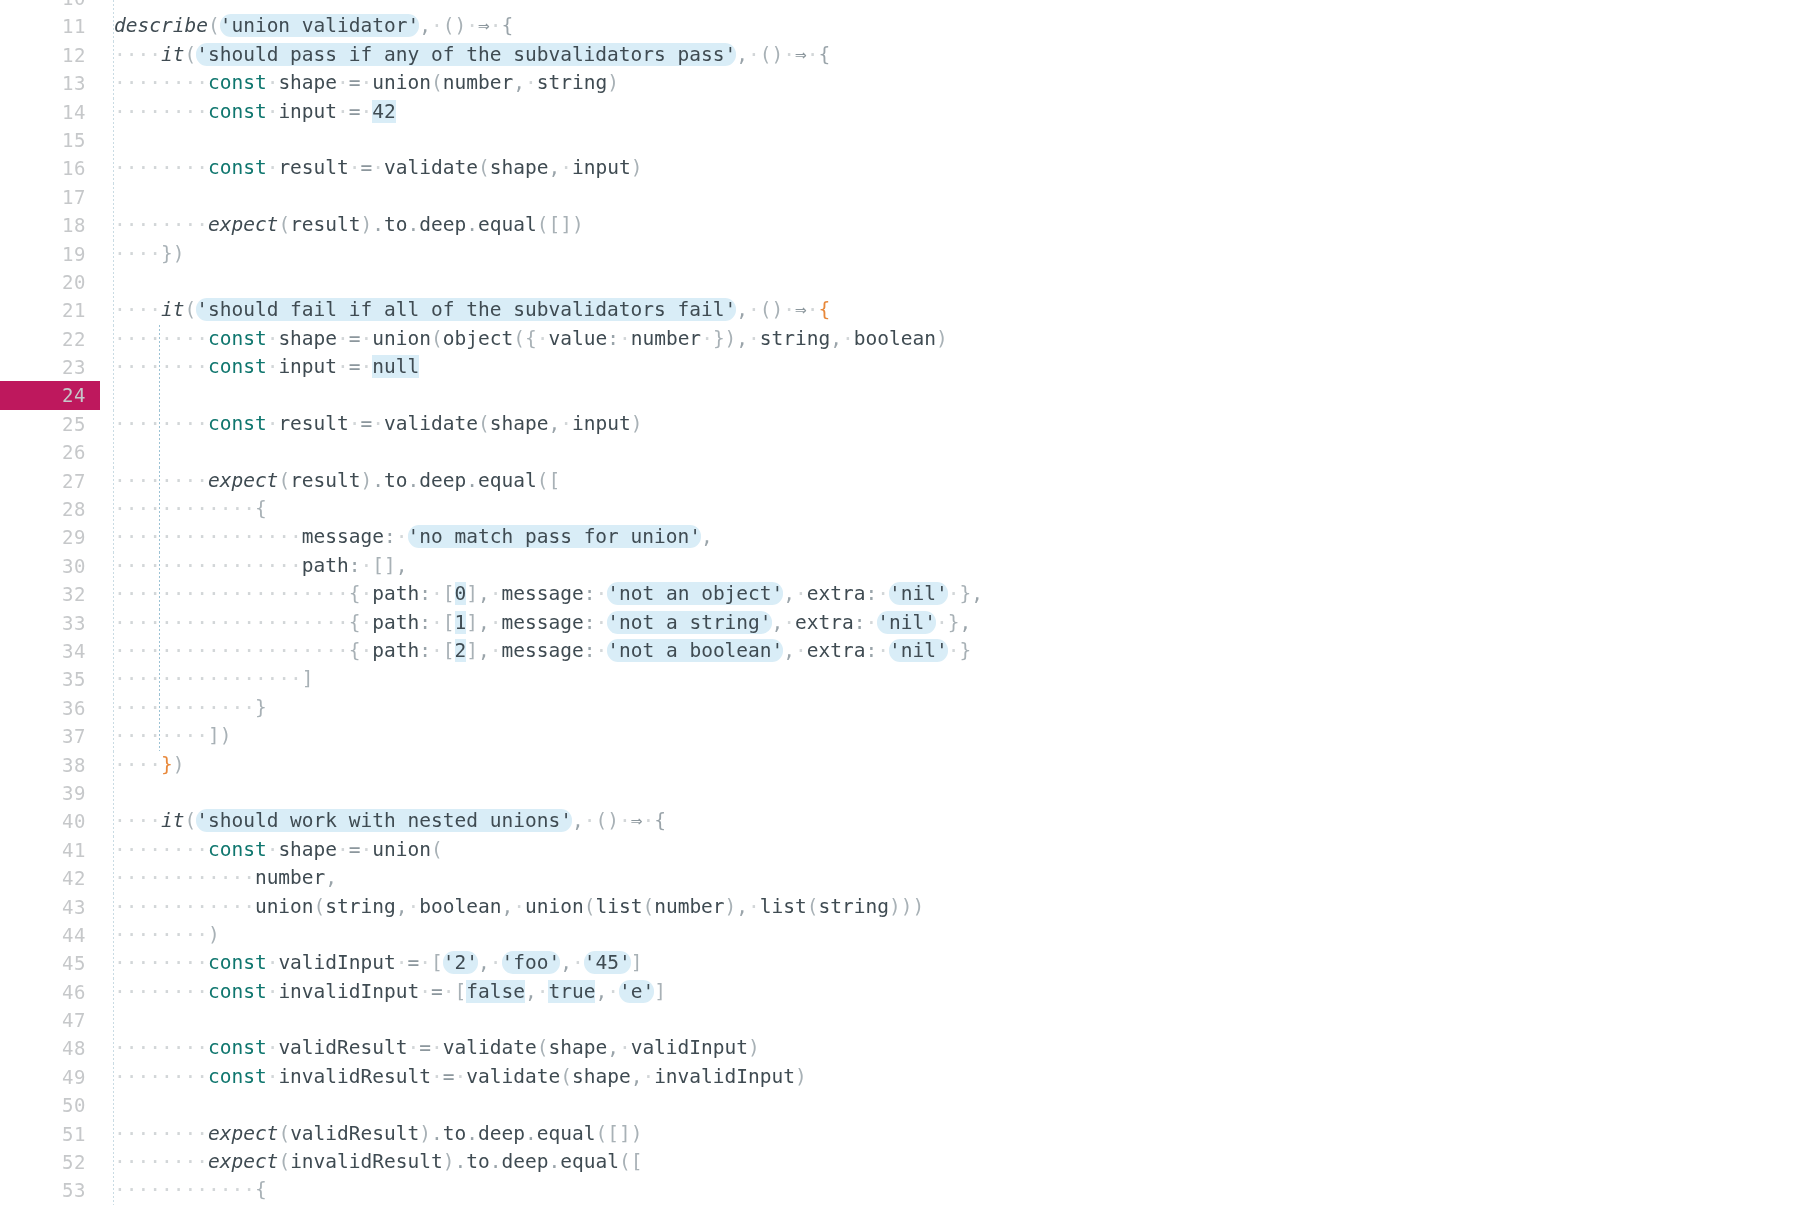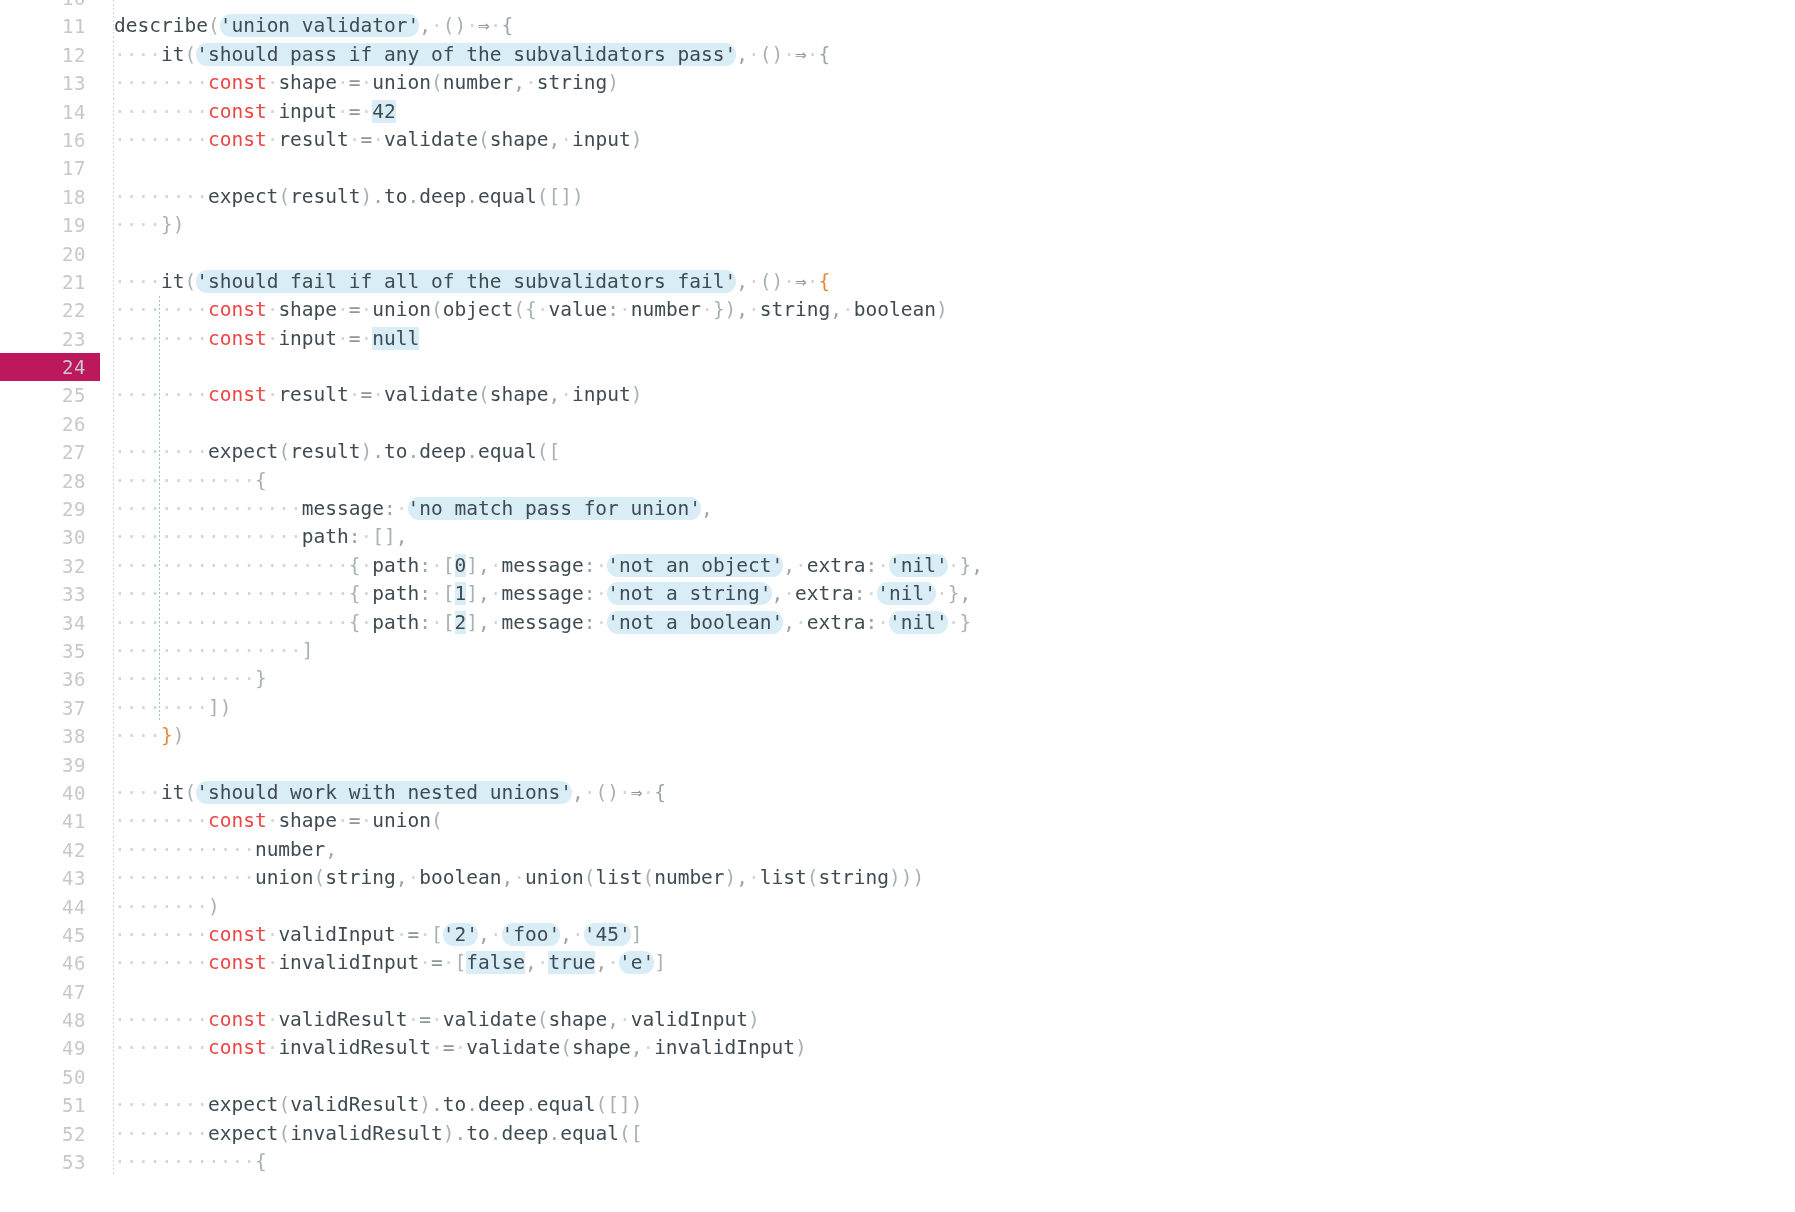--- a/index.html
+++ b/index.html
@@ -75,41 +75,42 @@
     left: 59px;
     top: 0;
     bottom: 0;
     width: 1px;
     background-image: linear-gradient(to bottom, #9cc2d4 0 2px, transparent 2px 4px);
     background-size: 1px 4px;
   }
 
   
   .ws   { color: #d2d6d8; }
-  .kw   { color: #ef4444; }
+  .kw   { color: #0f766e; }
   .id   { color: #3f4b52; }
-  .ital { color: #3f4b52; }
+  .ital { font-style: italic; color: #3f4b52; }
   .punc { color: #9aa4aa; }
   .paren{ color: #a8b1b6; }
   .op   { color: #8c979d; }
   .brace-hl { color: #e8883a; }
   .lit  { background: #d9edf7; color: #3f4b52; border-radius: 11px; }
   .num  { background: #d9edf7; color: #3f4b52; }
   .arrow { color: #8c979d; }
 </style>
 </head>
 <body>
 
 <div id="editor">
   <div class="code-area">
       <div class="line "><div class="gutter">10</div><div class="content"></div></div>
       <div class="line"><div class="gutter">11</div><div class="content"><span class="ital">describe</span><span class="paren">(</span><span class="lit">'union validator'</span><span class="punc">,</span><span class="ws">·</span><span class="paren">()</span><span class="ws">·</span><span class="arrow">⇒</span><span class="ws">·</span><span class="punc">{</span></div></div>
       <div class="line"><div class="gutter">12</div><div class="content"><span class="ws">····</span><span class="ital">it</span><span class="paren">(</span><span class="lit">'should pass if any of the subvalidators pass'</span><span class="punc">,</span><span class="ws">·</span><span class="paren">()</span><span class="ws">·</span><span class="arrow">⇒</span><span class="ws">·</span><span class="punc">{</span></div></div>
       <div class="line"><div class="gutter">13</div><div class="content"><span class="ws">········</span><span class="kw">const</span><span class="ws">·</span><span class="id">shape</span><span class="ws">·</span><span class="op">=</span><span class="ws">·</span><span class="id">union</span><span class="paren">(</span><span class="id">number</span><span class="punc">,</span><span class="ws">·</span><span class="id">string</span><span class="paren">)</span></div></div>
       <div class="line"><div class="gutter">14</div><div class="content"><span class="ws">········</span><span class="kw">const</span><span class="ws">·</span><span class="id">input</span><span class="ws">·</span><span class="op">=</span><span class="ws">·</span><span class="num">42</span></div></div>
+      <div class="line "><div class="gutter">15</div><div class="content"></div></div>
       <div class="line"><div class="gutter">16</div><div class="content"><span class="ws">········</span><span class="kw">const</span><span class="ws">·</span><span class="id">result</span><span class="ws">·</span><span class="op">=</span><span class="ws">·</span><span class="id">validate</span><span class="paren">(</span><span class="id">shape</span><span class="punc">,</span><span class="ws">·</span><span class="id">input</span><span class="paren">)</span></div></div>
       <div class="line "><div class="gutter">17</div><div class="content"></div></div>
       <div class="line"><div class="gutter">18</div><div class="content"><span class="ws">········</span><span class="ital">expect</span><span class="paren">(</span><span class="id">result</span><span class="paren">)</span><span class="punc">.</span><span class="id">to</span><span class="punc">.</span><span class="id">deep</span><span class="punc">.</span><span class="id">equal</span><span class="paren">([])</span></div></div>
       <div class="line"><div class="gutter">19</div><div class="content"><span class="ws">····</span><span class="paren">})</span></div></div>
       <div class="line "><div class="gutter">20</div><div class="content"></div></div>
       <div class="line"><div class="gutter">21</div><div class="content"><span class="ws">····</span><span class="ital">it</span><span class="paren">(</span><span class="lit">'should fail if all of the subvalidators fail'</span><span class="punc">,</span><span class="ws">·</span><span class="paren">()</span><span class="ws">·</span><span class="arrow">⇒</span><span class="ws">·</span><span class="brace-hl">{</span></div></div>
       <div class="line"><div class="gutter">22</div><div class="content"><span class="guide2"></span><span class="ws">········</span><span class="kw">const</span><span class="ws">·</span><span class="id">shape</span><span class="ws">·</span><span class="op">=</span><span class="ws">·</span><span class="id">union</span><span class="paren">(</span><span class="id">object</span><span class="paren">({</span><span class="ws">·</span><span class="id">value</span><span class="punc">:</span><span class="ws">·</span><span class="id">number</span><span class="ws">·</span><span class="paren">})</span><span class="punc">,</span><span class="ws">·</span><span class="id">string</span><span class="punc">,</span><span class="ws">·</span><span class="id">boolean</span><span class="paren">)</span></div></div>
       <div class="line"><div class="gutter">23</div><div class="content"><span class="guide2"></span><span class="ws">········</span><span class="kw">const</span><span class="ws">·</span><span class="id">input</span><span class="ws">·</span><span class="op">=</span><span class="ws">·</span><span class="num">null</span></div></div>
       <div class="line current "><div class="gutter">24</div><div class="content"><span class="guide2"></span></div></div>
       <div class="line"><div class="gutter">25</div><div class="content"><span class="guide2"></span><span class="ws">········</span><span class="kw">const</span><span class="ws">·</span><span class="id">result</span><span class="ws">·</span><span class="op">=</span><span class="ws">·</span><span class="id">validate</span><span class="paren">(</span><span class="id">shape</span><span class="punc">,</span><span class="ws">·</span><span class="id">input</span><span class="paren">)</span></div></div>

